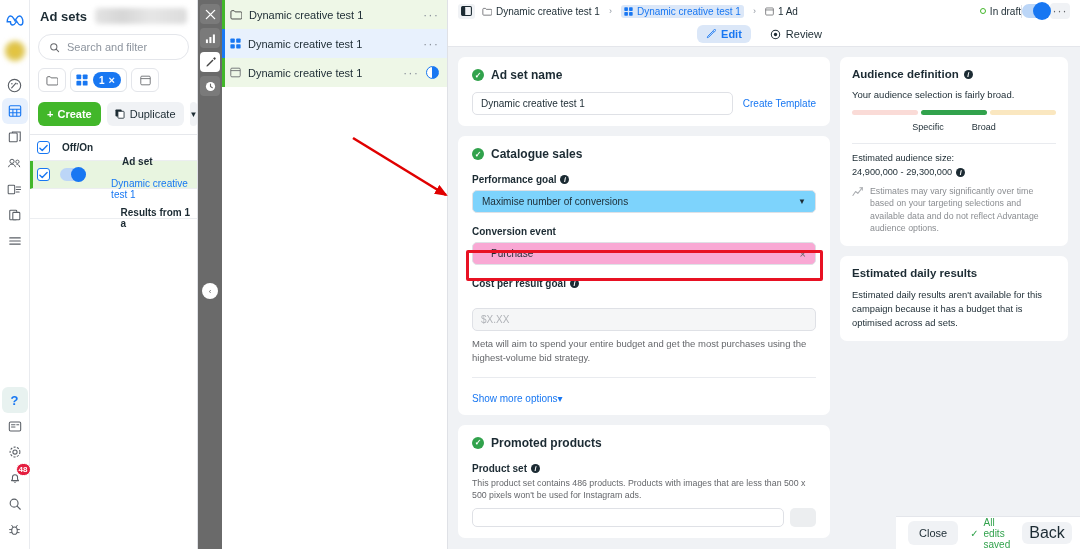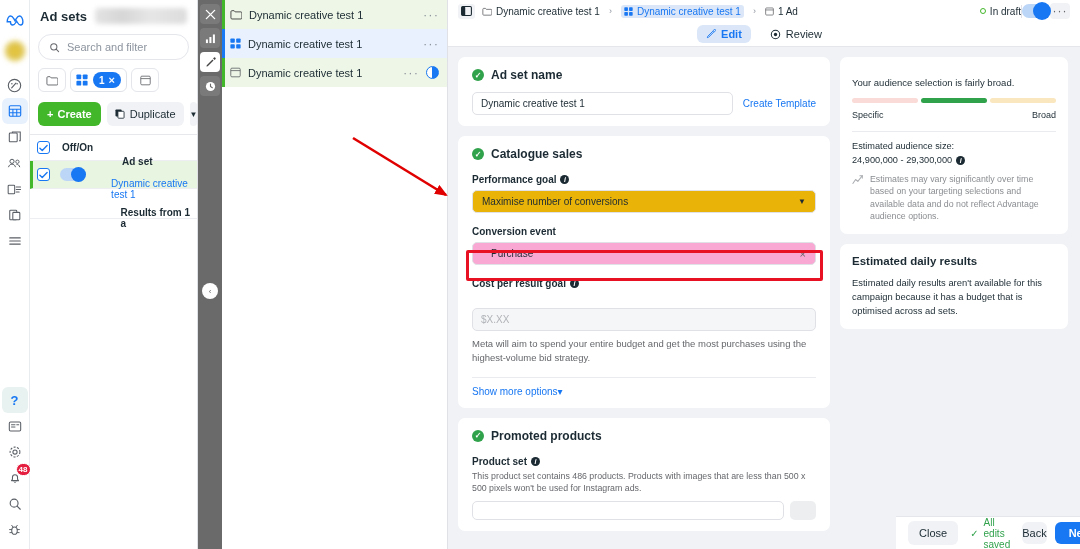--- a/index.html
+++ b/index.html
@@ -166,62 +166,62 @@
     flex: 1 1 auto; height: 23px; border: 1px solid #dfe1e6; border-radius: 5px;
     display:flex; align-items:center; padding: 0 8px; font-size: 10px; color:#1c2b33; background:#fff;
   }
   .inp.disabled { background:#f5f6f7; color:#b0b3b8; }
   .link { color:#1877f2; font-size: 10px; }
   .fld-label { font-size: 10px; font-weight: 700; color:#1c2b33; margin-top: 13px;
                display:flex; align-items:center; gap: 4px; }
   .info { width: 9px; height: 9px; border-radius:50%; background:#1c2b33; color:#fff;
           font-size: 7px; display:flex; align-items:center; justify-content:center; font-weight:700; font-style: italic;}
   .select {
-    margin-top: 5px; height: 23px; border: 1px solid #dfe1e6; border-radius: 5px; background:#eab308;
+    margin-top: 5px; height: 23px; border: 1px solid #dfe1e6; border-radius: 5px; background:#7dd3fc;
     display:flex; align-items:center; padding: 0 9px; font-size: 10px; color:#1c2b33;
   }
   .select .caret { margin-left:auto; font-size: 8px; color:#1c2b33; }
   .token-box {
     margin-top: 5px; height: 23px; border: 1px solid #dfe1e6; border-radius: 5px; background:#f9a8d4;
     display:flex; align-items:center; padding: 0 9px 0 18px; font-size: 10px; color:#1c2b33;
   }
   .token-box .x { margin-left:auto; color:#65676b; font-size: 11px; }
   .helper { font-size: 9.5px; color:#65676b; line-height: 1.45; margin-top: 6px; }
   .hr { height:1px; background:#e9ebef; margin-top: 12px; }
-  .showmore { font-size: 10px; color:#1877f2; margin-top: 8px; display:flex; align-items:flex-end; }
+  .showmore { font-size: 10px; color:#1877f2; margin-top: 15px; display:flex; align-items:flex-end; }
   .prod-note { font-size: 8.8px; color:#65676b; line-height: 1.4; margin-top: 3px; }
   .prod-row { display:flex; gap:6px; margin-top: 7px; }
   .prod-inp { flex:1 1 auto; height: 19px; border:1px solid #dfe1e6; border-radius: 5px; background:#fff; }
   .prod-btn { width: 26px; height: 19px; border-radius:5px; background:#eceef0; }
 
   
   .rc-title { font-size: 11.5px; font-weight:700; color:#1c2b33; display:flex; align-items:center; gap:5px; }
   .rc-text { font-size: 9.5px; color:#1c2b33; margin-top: 9px; }
   .gauge { display:flex; gap: 3px; margin-top: 10px; height: 5px; }
   .g1 { flex: 1; background:#fadbd7; border-radius: 3px; }
   .g2 { flex: 1; background:#31a24c; border-radius: 3px; }
   .g3 { flex: 1; background:#fae7c0; border-radius: 3px; }
-  .gauge-lbls { display:flex; justify-content: space-between; font-size: 9px; color:#1c2b33; margin-top: 7px; gap: 28px; }
+  .gauge-lbls { display:flex; justify-content: center; font-size: 9px; color:#1c2b33; margin-top: 7px; gap: 28px; }
   .rc-hr { height:1px; background:#e9ebef; margin: 11px 0 9px 0; }
   .rc-est { font-size: 9.2px; color:#1c2b33; display:flex; align-items:center; gap:4px; flex-wrap: wrap;}
   .rc-note { display:flex; gap: 6px; margin-top: 8px; }
   .rc-note p { font-size: 8.8px; color:#8a8d91; line-height: 1.42; }
   .rc-body { font-size: 9.4px; color:#1c2b33; line-height: 1.5; margin-top: 9px; }
 
   
   .footer {
     position:absolute; left: 448px; right: 0; bottom: 0; height: 33px; background:#fff;
     border-top: 1px solid #e4e6eb; display:flex; align-items:center; padding: 0 12px; gap: 12px;
   }
   .btn-close { background:#f0f2f5; color:#1c2b33; font-size: 11px; border-radius:6px;
                height: 22px; display:flex; align-items:center; padding: 12px 11px; }
   .saved { display:flex; align-items:center; gap:5px; font-size: 10px; color:#31a24c; }
   .foot-right { margin-left:auto; display:flex; align-items:center; gap: 8px; }
-  .btn-back { background:#f0f2f5; color:#1c2b33; font-size: 11px; border-radius:6px;
-              height: 22px; display:flex; align-items:center; padding: 0 0; }
+  .btn-back { background:#f0f2f5; color:#1c2b33; font-size: 16px; border-radius:6px;
+              height: 22px; display:flex; align-items:center; padding: 0 7px; }
   .btn-next { background:#1877f2; color:#fff; font-size: 11px; font-weight:700; border-radius:6px;
               height: 22px; display:flex; align-items:center; padding: 0 14px; }
 
   
   .anno-arrow { position:absolute; left: 330px; top: 120px; width: 140px; height: 100px; pointer-events:none; }
   .anno-box {
     position:absolute; left: 466px; top: 250px; width: 357px; height: 31px;
     border: 3px solid #e81123; border-radius: 2px; pointer-events:none;
   }
 </style>
@@ -591,20 +591,24 @@
           <div class="prod-row">
             <div class="prod-inp"></div>
             <div class="prod-btn"></div>
           </div>
         </div>
       </div>
 
       <div class="col-right">
 
         <div class="card" style="padding:11px 12px;">
+          <div class="rc-title">
+            <span>Audience definition</span>
+            <span class="info">i</span>
+          </div>
           <div class="rc-text">Your audience selection is fairly broad.</div>
           <div class="gauge">
             <div class="g1"></div>
             <div class="g2"></div>
             <div class="g3"></div>
           </div>
           <div class="gauge-lbls">
             <span>Specific</span>
             <span>Broad</span>
           </div>

